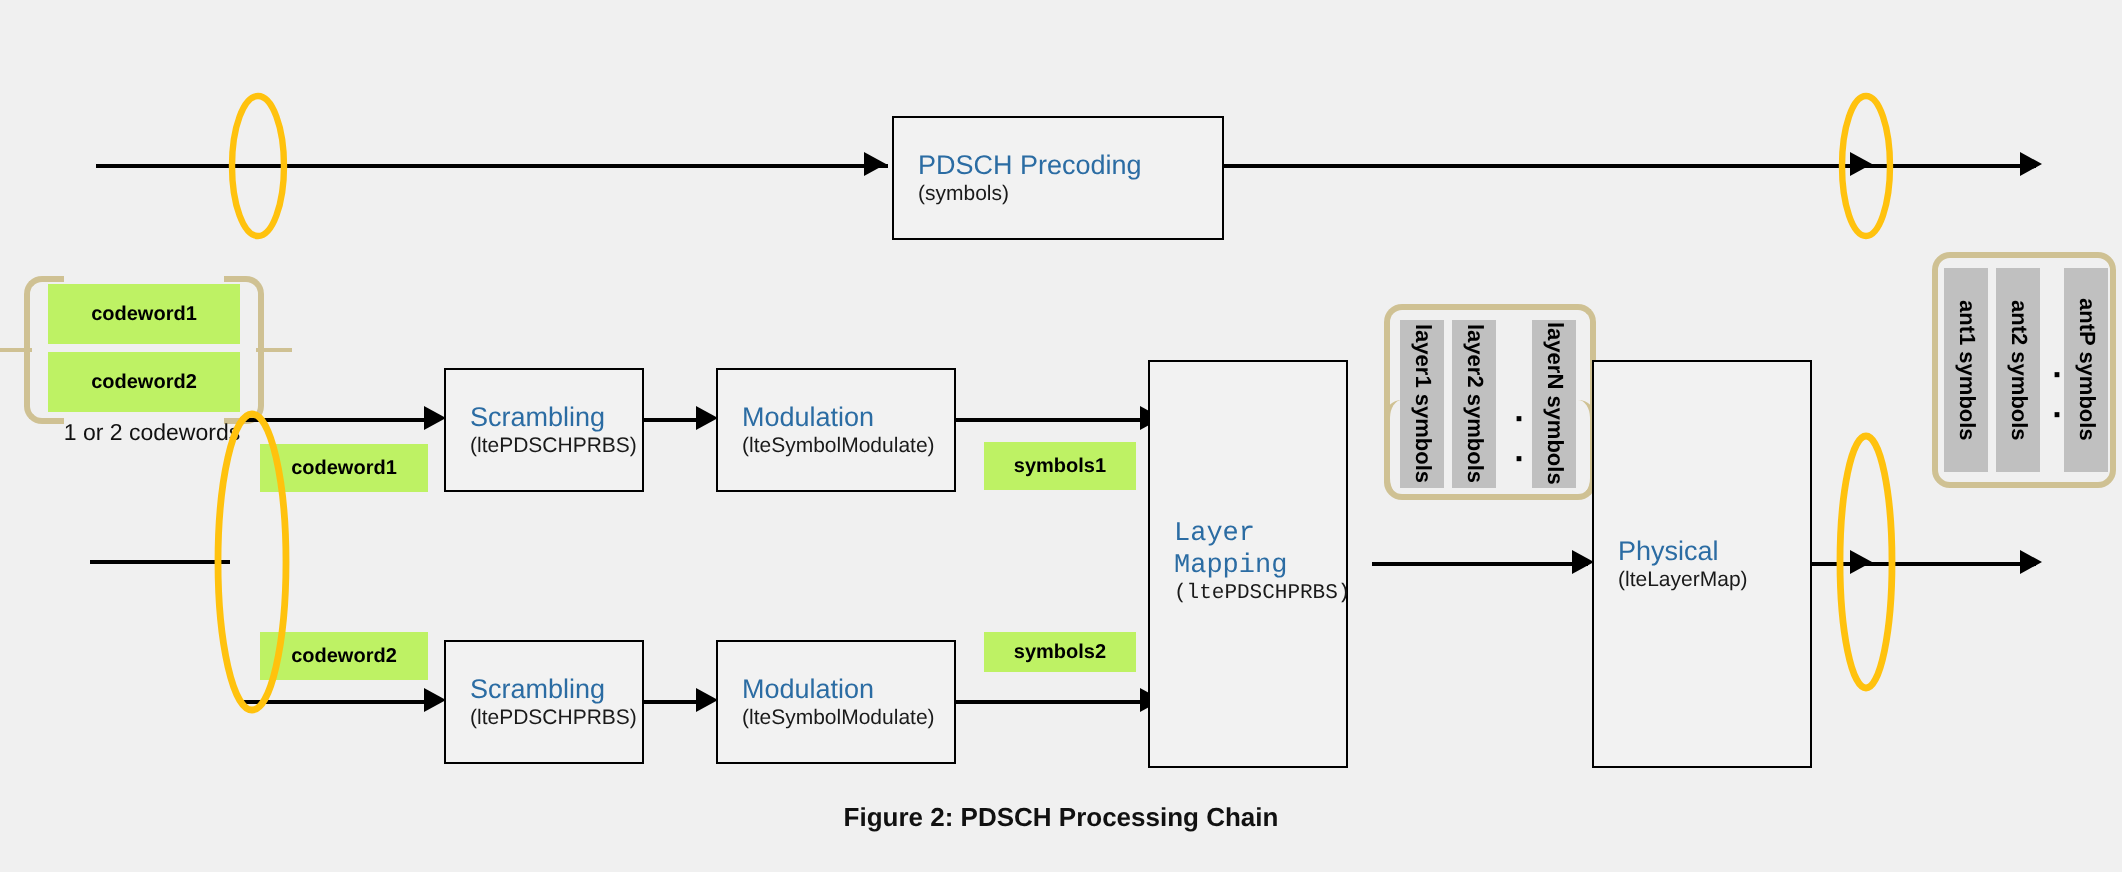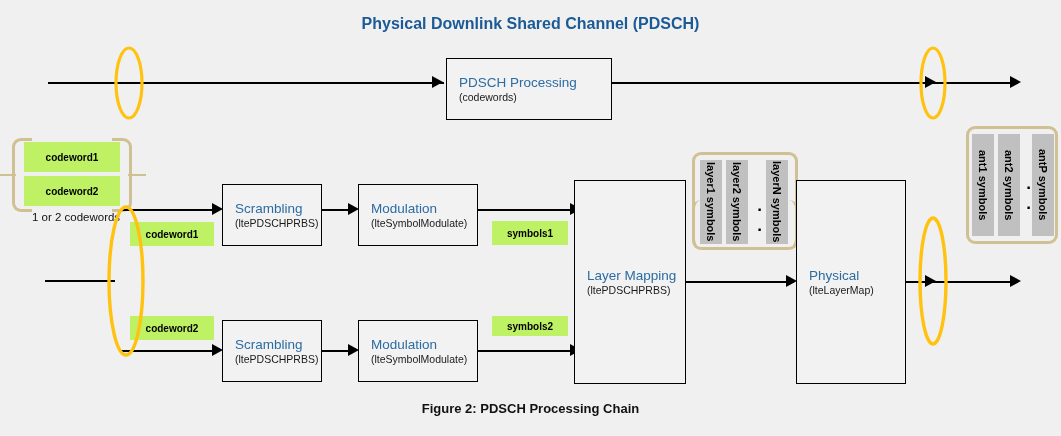--- a/index.html
+++ b/index.html
@@ -80,29 +80,28 @@
   .smalltxt{font-size:11.5px;color:#111;}
   .dots{font-size:17px;font-weight:bold;color:#000;letter-spacing:2px;}
 
   svg.ov{position:absolute;left:0;top:0;width:1061px;height:436px;pointer-events:none;}
 </style>
 </head>
 <body>
 
 <div id="stage">
 
-  <div class="abs" id="title">Physical Downlink Shared Channel (PDSCH)</div>
 
   <div class="abs hline" style="left:48px;top:82px;width:396px;"></div>
 
   <div class="abs arrow" style="left:432px;top:76px;"></div>
 
   <div class="abs pbox" style="left:446px;top:58px;width:166px;height:62px;">
-    <div class="t1">PDSCH Processing</div>
-    <div class="t2">(codewords)</div>
+    <div class="t1">PDSCH Precoding</div>
+    <div class="t2">(symbols)</div>
   </div>
 
   <div class="abs hline" style="left:612px;top:82px;width:406px;"></div>
   <div class="abs arrow" style="left:1010px;top:76px;"></div>
   <div class="abs arrow" style="left:925px;top:76px;"></div>
 
   <div class="abs brk-left" style="left:12px;top:138px;width:20px;height:74px;"></div>
   <div class="abs brk-right" style="left:112px;top:138px;width:20px;height:74px;"></div>
   <div class="abs hline" style="left:0px;top:174px;width:16px;height:1.6px;background:#cfc193;"></div>
   <div class="abs hline" style="left:128px;top:174px;width:18px;height:1.6px;background:#cfc193;"></div>
@@ -148,21 +147,21 @@
 
   <div class="abs pbox" style="left:358px;top:320px;width:120px;height:62px;">
     <div class="t1">Modulation</div>
     <div class="t2">(lteSymbolModulate)</div>
   </div>
 
   <div class="abs hline" style="left:478px;top:350px;width:96px;"></div>
   <div class="abs arrow" style="left:570px;top:344px;"></div>
   <div class="abs tag" style="left:492px;top:316px;width:76px;height:20px;">symbols2</div>
 
-  <div class="abs pbox mid" style="left:574px;top:180px;width:112px;height:204px;">
+  <div class="abs pbox mid" style="left:574px;top:180px;width:100px;height:204px;font-family:Liberation Mono, monospace;">
     <div class="t1">Layer Mapping</div>
     <div class="t2">(ltePDSCHPRBS)</div>
   </div>
 
   <div class="abs brk-top-open" style="left:692px;top:152px;width:106px;height:96px;border-bottom:none;"></div>
   <div class="abs brk-top-open" style="left:692px;top:200px;width:106px;height:50px;border-top:none;"></div>
 
   <div class="abs vtag" style="left:700px;top:160px;width:22px;height:84px;">layer1 symbols</div>
   <div class="abs vtag" style="left:726px;top:160px;width:22px;height:84px;">layer2 symbols</div>
   <div class="abs dots" style="left:750px;top:200px;width:22px;text-align:center;">· ·</div>

